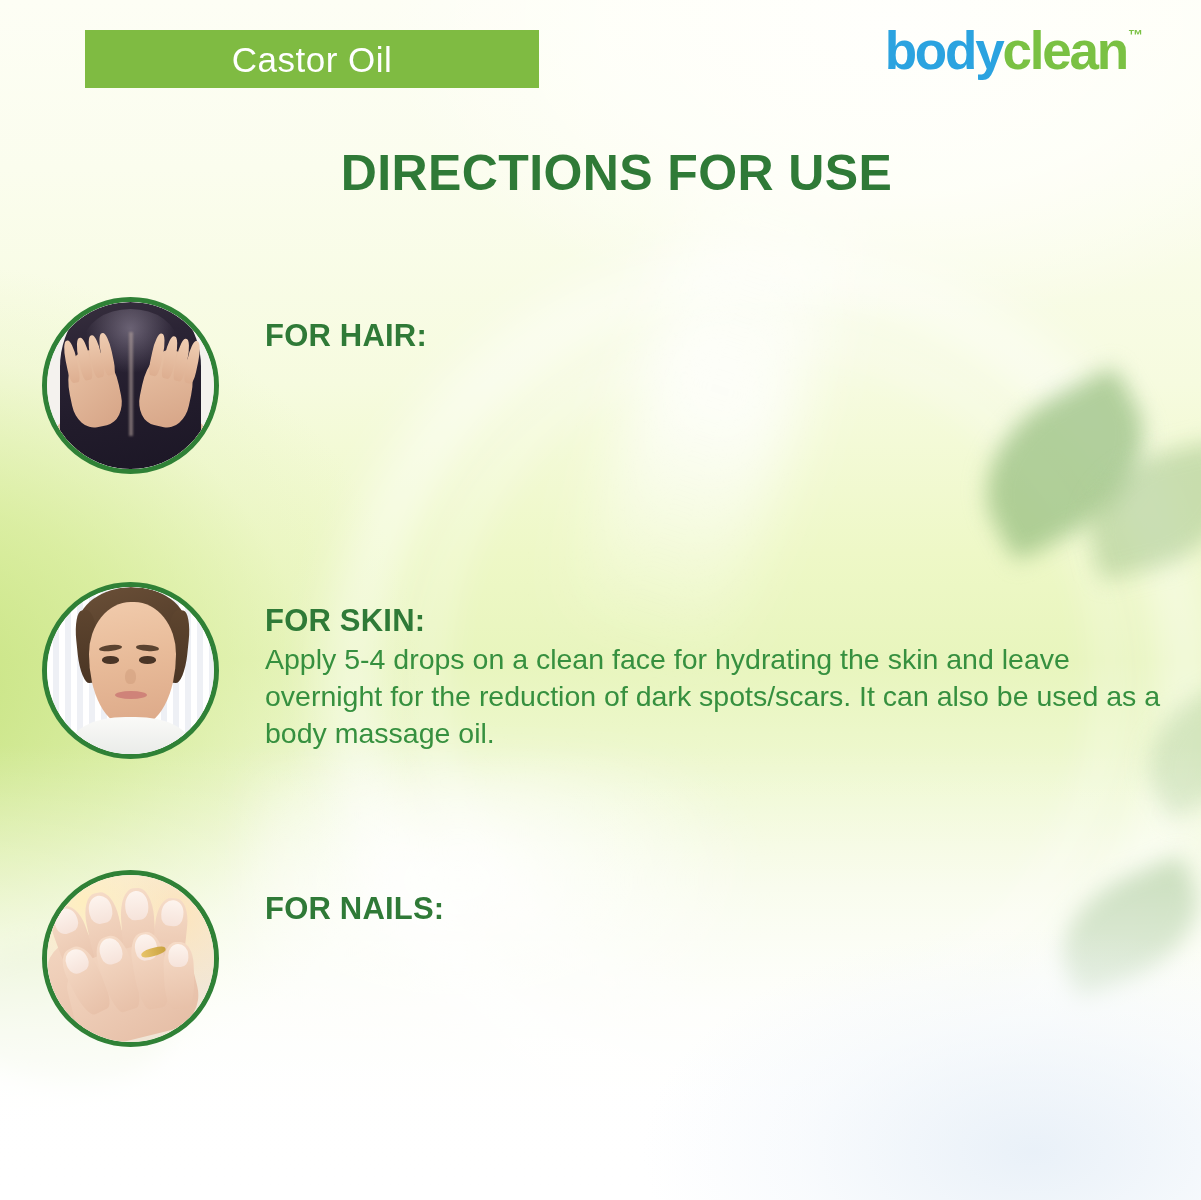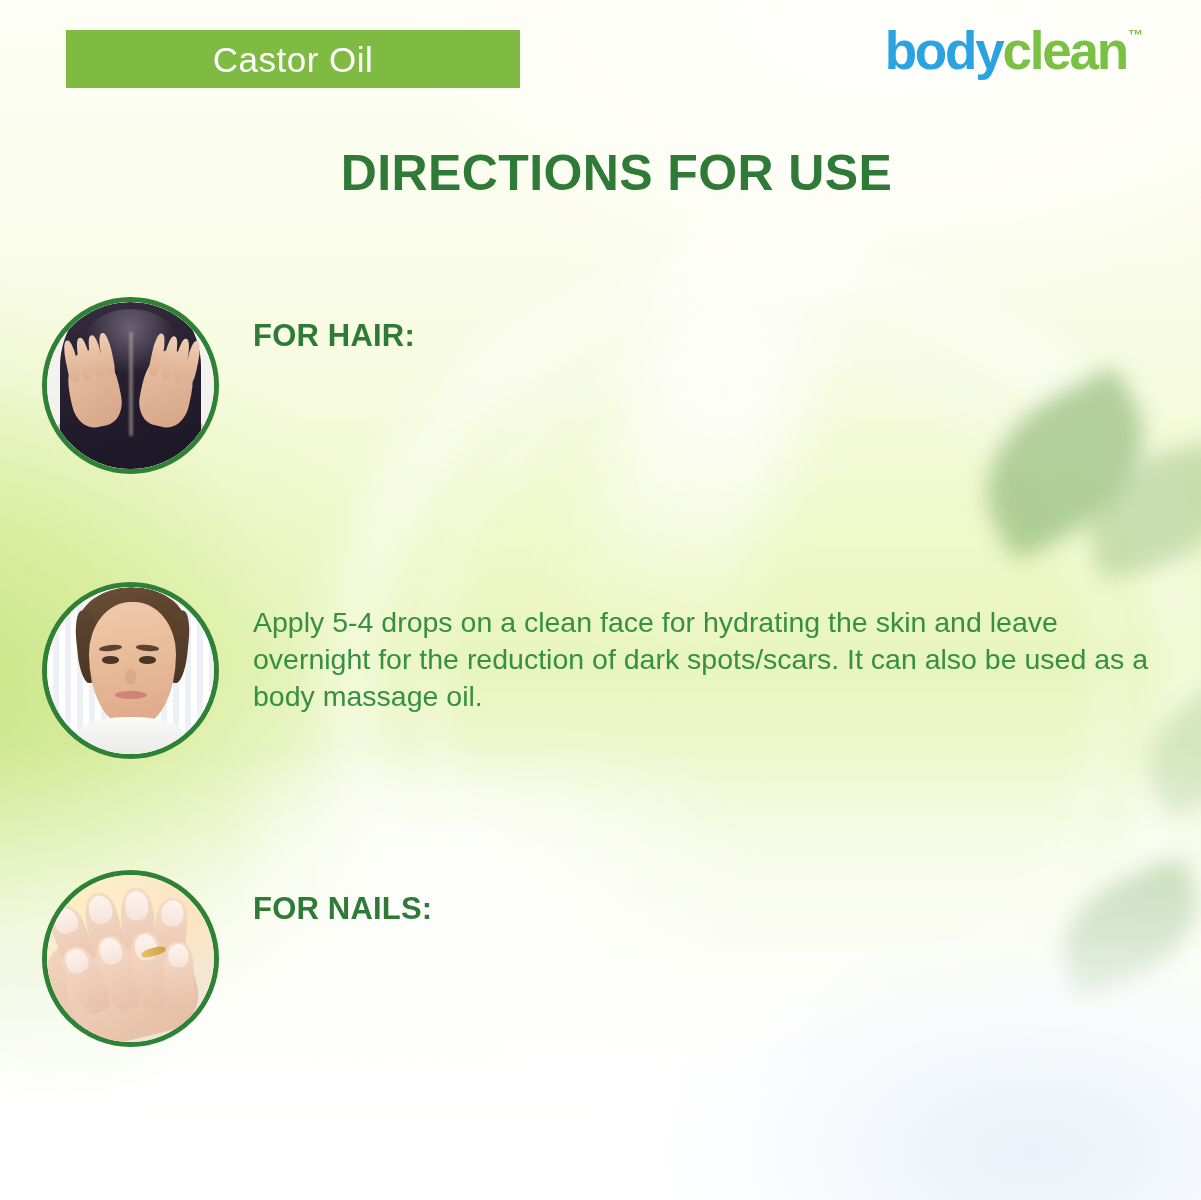--- a/index.html
+++ b/index.html
@@ -112,21 +112,21 @@
   .leaf-c { left:1055px; top:880px; width:150px; height:96px;
             background:rgba(150,190,130,0.70); transform:rotate(-22deg); }
   .leaf-d { left:1140px; top:700px; width:130px; height:96px;
             background:rgba(176,206,152,0.45); transform:rotate(-30deg); }
   .leaf-e { left:-40px;  top:940px; width:210px; height:150px;
             background:rgba(208,228,170,0.45); transform:rotate(24deg); }
 
   
   .title-chip {
     position:absolute;
-    left:66px; top:30px;
+    left:85px; top:30px;
     width:454px; height:58px;
     background:#7fbb42;
     display:flex; align-items:center; justify-content:center;
   }
   .title-chip span {
     color:#ffffff;
     font-size:35px;
     font-weight:400;
     letter-spacing:0.5px;
     line-height:1;
@@ -185,21 +185,21 @@
     overflow:hidden;
     background:#eef3e6;
   }
   .thumb-inner {
     position:absolute;
     inset:0;
     border-radius:50%;
     overflow:hidden;
   }
 
-  .sec-text { margin-left:34px; padding-top:22px; }
+  .sec-text { margin-left:46px; padding-top:22px; }
 
   .sec-label {
     color:#2f7a37;
     font-size:31px;
     font-weight:bold;
     letter-spacing:0.2px;
     line-height:1.12;
     margin-bottom:2px;
   }
   .sec-body {
@@ -422,20 +422,21 @@
           <div class="brow r"></div>
           <div class="eye l"></div>
           <div class="eye r"></div>
           <div class="nose"></div>
           <div class="mouth"></div>
           <div class="robe"></div>
         </div>
       </div>
     </div>
     <div class="sec-text">
+      <div class="sec-label">FOR SKIN:</div>
       <div class="sec-body">Apply 5-4 drops on a clean face for hydrating the skin and leave overnight for the reduction of dark spots/scars. It can also be used as a body massage oil.</div>
     </div>
   </div>
 
   <div class="section sec-nails">
     <div class="thumb">
       <div class="thumb-inner">
         <div class="art">
           <div class="nails-bg"></div>
           <div class="palm back"></div>

